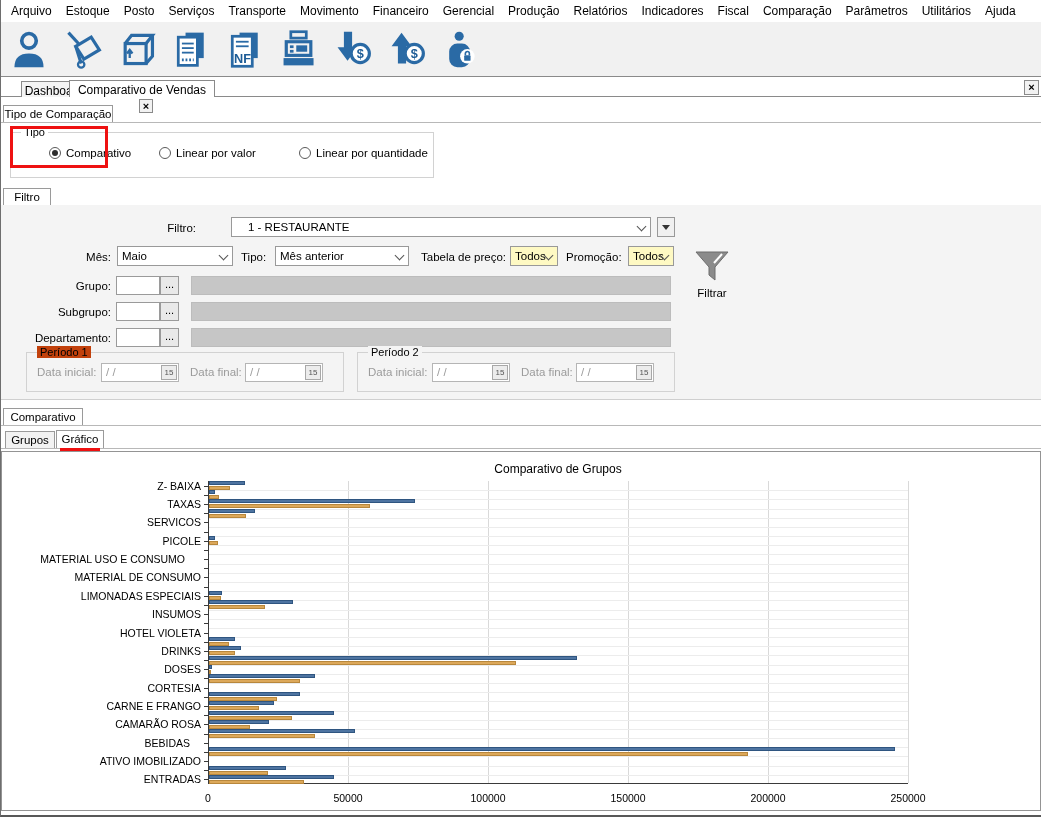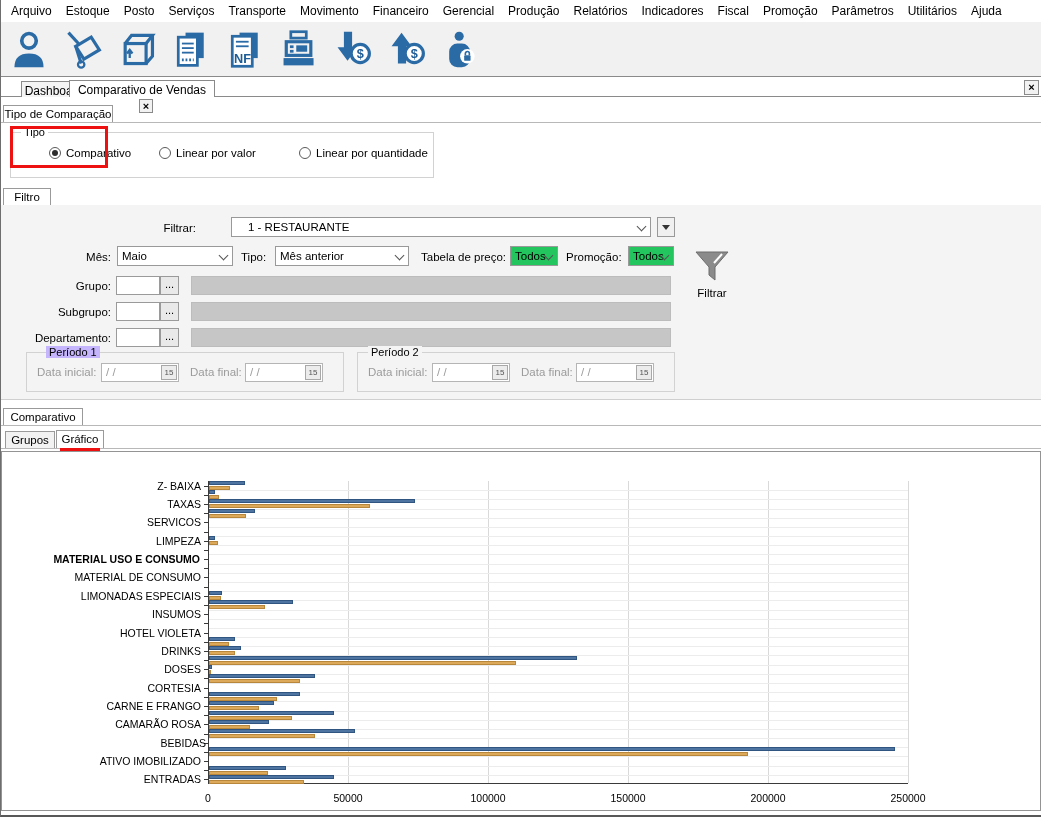--- a/index.html
+++ b/index.html
@@ -38,21 +38,21 @@
               display:inline-flex;align-items:center;justify-content:center;}
   .radio-dot{width:6px;height:6px;border-radius:50%;background:#2d2d2d;}
   
   .filterpanel{position:absolute;top:205px;left:0;right:0;height:195px;background:#f4f4f4;
                border-bottom:1px solid #cfcfcf;font-size:11.5px;}
   .flabel{position:absolute;font-size:11.5px;white-space:nowrap;}
   .combo{position:absolute;height:20px;background:#fff;border:1px solid #999;
          font-size:11.5px;padding:3px 18px 0 4px;white-space:nowrap;overflow:hidden;}
   .combo .chev{position:absolute;right:5px;top:5px;width:7px;height:7px;
                border-right:1.5px solid #555;border-bottom:1.5px solid #555;transform:rotate(45deg);}
-  .combo.gray{background:#22c55e;}
+  .combo.gray{background:#fef9c3;}
   .dropbtn{position:absolute;width:18px;height:20px;background:#f0f0f0;border:1px solid #999;
            display:flex;align-items:center;justify-content:center;}
   .tri-down{width:0;height:0;border-left:4px solid transparent;border-right:4px solid transparent;
             border-top:5px solid #333;}
   .edit{position:absolute;height:19px;background:#fff;border:1px solid #9a9a9a;font-size:11.5px;
         font-family:"Liberation Sans",sans-serif;padding:0 3px;}
   .dots-btn{position:absolute;width:19px;height:19px;background:#e9e9e9;border:1px solid #9a9a9a;
             font-size:11px;line-height:14px;text-align:center;}
   .graybar{position:absolute;height:19px;background:#c6c6c6;border:1px solid #bcbcbc;}
   .datefield{position:absolute;width:78px;height:19px;background:#fff;border:1px solid #b5b5b5;
@@ -94,21 +94,21 @@
       <div class="menu-item">Posto</div>
       <div class="menu-item">Serviços</div>
       <div class="menu-item">Transporte</div>
       <div class="menu-item">Movimento</div>
       <div class="menu-item">Financeiro</div>
       <div class="menu-item">Gerencial</div>
       <div class="menu-item">Produção</div>
       <div class="menu-item">Relatórios</div>
       <div class="menu-item">Indicadores</div>
       <div class="menu-item">Fiscal</div>
-      <div class="menu-item">Promoção</div>
+      <div class="menu-item">Comparação</div>
       <div class="menu-item">Parâmetros</div>
       <div class="menu-item">Utilitários</div>
       <div class="menu-item">Ajuda</div>
     </div>
 
   <div class="toolbar" id="toolbar">
       <div class="tool-btn">
         <svg width="40" height="42" viewBox="0 0 44 44">
           <circle cx="22" cy="13" r="8" fill="none" stroke="#2a6aa5" stroke-width="4"></circle>
           <path d="M6 42 q0-15 16-15 q16 0 16 15 z" fill="#2a6aa5"></path>
@@ -213,21 +213,21 @@
         </div>
       </div>
   </div>
   <div class="red-annot" style="left: 9px; top: 126px; width: 98px; height: 42px; border-color: rgb(238, 17, 17);"></div>
 
   <div class="pagetab" style="top:188px;left:2px;width:48px;height:17px;">Filtro</div>
   <div class="hline" style="top:205px;"></div>
 
   <div class="filterpanel">
 
-    <span class="flabel" style="left:120px;top:17px;width:75px;text-align:right;">Filtrar:</span>
+    <span class="flabel" style="left:120px;top:17px;width:75px;text-align:right;">Filtro:</span>
     <div class="combo" style="left:230px;top:12px;width:420px;padding-left:16px;">
       <span>1 - RESTAURANTE</span>
       <span class="chev"></span>
     </div>
     <div class="dropbtn" style="left:656px;top:12px;">
       <span class="tri-down"></span>
     </div>
 
     <span class="flabel" style="left:60px;top:46px;width:50px;text-align:right;">Mês:</span>
     <div class="combo" style="left:116px;top:41px;width:116px;">
@@ -259,21 +259,21 @@
     <input class="edit" style="left: 115px; top: 97px; width: 44px;" value="">
     <div class="dots-btn" style="left:159px;top:97px;">...</div>
     <div class="graybar" style="left:190px;top:97px;width:480px;"></div>
 
     <span class="flabel" style="left:22px;top:127px;width:88px;text-align:right;">Departamento:</span>
     <input class="edit" style="left: 115px; top: 123px; width: 44px;" value="">
     <div class="dots-btn" style="left:159px;top:123px;">...</div>
     <div class="graybar" style="left:190px;top:123px;width:480px;"></div>
 
     <div class="groupbox" style="left:25px;top:147px;width:318px;height:40px;">
-      <span class="gb-label" style="background:#c4b5fd;margin-left:9px;">Período 1</span>
+      <span class="gb-label" style="background:#c2410c;">Período 1</span>
       <span class="flabel disabled-label" style="left:10px;top:13px;">Data inicial:</span>
       <div class="datefield" style="left:74px;top:10px;">
         <span>/ /</span>
         <span class="calbtn">15</span>
       </div>
       <span class="flabel disabled-label" style="left:163px;top:13px;">Data final:</span>
       <div class="datefield" style="left:218px;top:10px;">
         <span>/ /</span>
         <span class="calbtn">15</span>
       </div>
@@ -304,20 +304,21 @@
 
   <div class="pagetab" style="top:408px;left:2px;width:80px;height:17px;">Comparativo</div>
   <div class="hline" style="top:425px;"></div>
 
   <div class="pagetab" style="top:431px;left:4px;width:50px;height:17px;background:#f2f2f2;">Grupos</div>
   <div class="pagetab" style="top:430px;left:55px;width:48px;height:18px;z-index:3;">Gráfico</div>
   <div class="hline" style="top:448px;"></div>
   <div class="red-underline" style="left: 59px; top: 448px; width: 40px; height: 3px; background: rgb(238, 17, 17);"></div>
 
   <div class="chartpanel"></div>
+  <div class="chart-title">Comparativo de Grupos</div>
   <div class="plot" id="plot">
       <div class="vgrid" style="left: 139px;"></div>
       <div class="vgrid" style="left: 279px;"></div>
       <div class="vgrid" style="left: 419px;"></div>
       <div class="vgrid" style="left: 559px;"></div>
       <div class="vgrid" style="left: 699px;"></div>
       <div class="hgrid" style="top: 9.18182px;"></div>
       <div class="hgrid" style="top: 18.3636px;"></div>
       <div class="hgrid" style="top: 27.5455px;"></div>
       <div class="hgrid" style="top: 36.7273px;"></div>
@@ -420,32 +421,32 @@
       <div class="bar" style="left: 0px; top: 284.727px; width: 77px; height: 4px; background: rgb(78, 116, 161); border-color: rgb(47, 85, 128);"></div>
       <div class="bar" style="left: 0px; top: 289.727px; width: 58.8px; height: 4px; background: rgb(220, 168, 90); border-color: rgb(184, 135, 60);"></div>
       <div class="ytick" style="top: 298.409px;"></div>
       <div class="bar" style="left: 0px; top: 293.909px; width: 124.88px; height: 4px; background: rgb(78, 116, 161); border-color: rgb(47, 85, 128);"></div>
       <div class="bar" style="left: 0px; top: 298.909px; width: 94.64px; height: 4px; background: rgb(220, 168, 90); border-color: rgb(184, 135, 60);"></div>
     </div>
   <div id="ylabels">
       <div class="ylabel" style="position: absolute; left: 25px; top: 479.591px;">Z- BAIXA</div>
       <div class="ylabel" style="position: absolute; left: 25px; top: 497.955px;">TAXAS</div>
       <div class="ylabel" style="position: absolute; left: 25px; top: 516.318px;">SERVICOS</div>
-      <div class="ylabel" style="position: absolute; left: 25px; top: 534.682px;">LIMPEZA</div>
-      <div class="ylabel" style="position: absolute; left: 24px; top: 553.045px; font-weight: bold;">MATERIAL USO E CONSUMO</div>
+      <div class="ylabel" style="position: absolute; left: 25px; top: 534.682px;">PICOLE</div>
+      <div class="ylabel" style="position: absolute; left: 9px; top: 553.045px;">MATERIAL USO E CONSUMO</div>
       <div class="ylabel" style="position: absolute; left: 25px; top: 571.409px;">MATERIAL DE CONSUMO</div>
       <div class="ylabel" style="position: absolute; left: 25px; top: 589.773px;">LIMONADAS ESPECIAIS</div>
       <div class="ylabel" style="position: absolute; left: 25px; top: 608.136px;">INSUMOS</div>
       <div class="ylabel" style="position: absolute; left: 25px; top: 626.5px;">HOTEL VIOLETA</div>
       <div class="ylabel" style="position: absolute; left: 25px; top: 644.864px;">DRINKS</div>
       <div class="ylabel" style="position: absolute; left: 25px; top: 663.227px;">DOSES</div>
       <div class="ylabel" style="position: absolute; left: 25px; top: 681.591px;">CORTESIA</div>
       <div class="ylabel" style="position: absolute; left: 25px; top: 699.955px;">CARNE E FRANGO</div>
       <div class="ylabel" style="position: absolute; left: 25px; top: 718.318px;">CAMARÃO ROSA</div>
-      <div class="ylabel" style="position: absolute; left: 30px; top: 736.682px;">BEBIDAS</div>
+      <div class="ylabel" style="position: absolute; left: 14px; top: 736.682px;">BEBIDAS</div>
       <div class="ylabel" style="position: absolute; left: 25px; top: 755.045px;">ATIVO IMOBILIZADO</div>
       <div class="ylabel" style="position: absolute; left: 25px; top: 773.409px;">ENTRADAS</div>
     </div>
   <div id="xlabels">
       <div class="xlabel" style="position: absolute; left: 162px; top: 792px;">0</div>
       <div class="xlabel" style="position: absolute; left: 302px; top: 792px;">50000</div>
       <div class="xlabel" style="position: absolute; left: 442px; top: 792px;">100000</div>
       <div class="xlabel" style="position: absolute; left: 582px; top: 792px;">150000</div>
       <div class="xlabel" style="position: absolute; left: 722px; top: 792px;">200000</div>
       <div class="xlabel" style="position: absolute; left: 862px; top: 792px;">250000</div>

